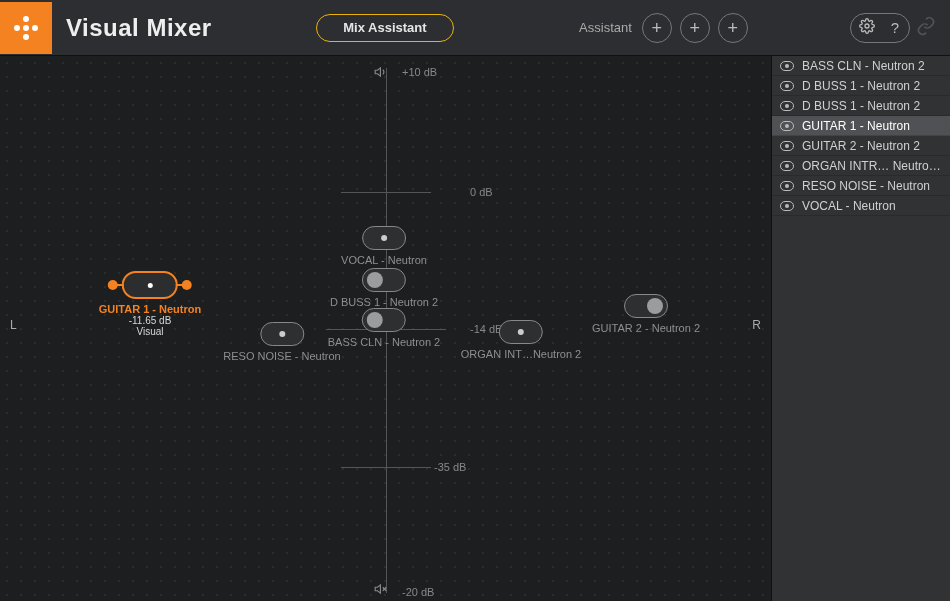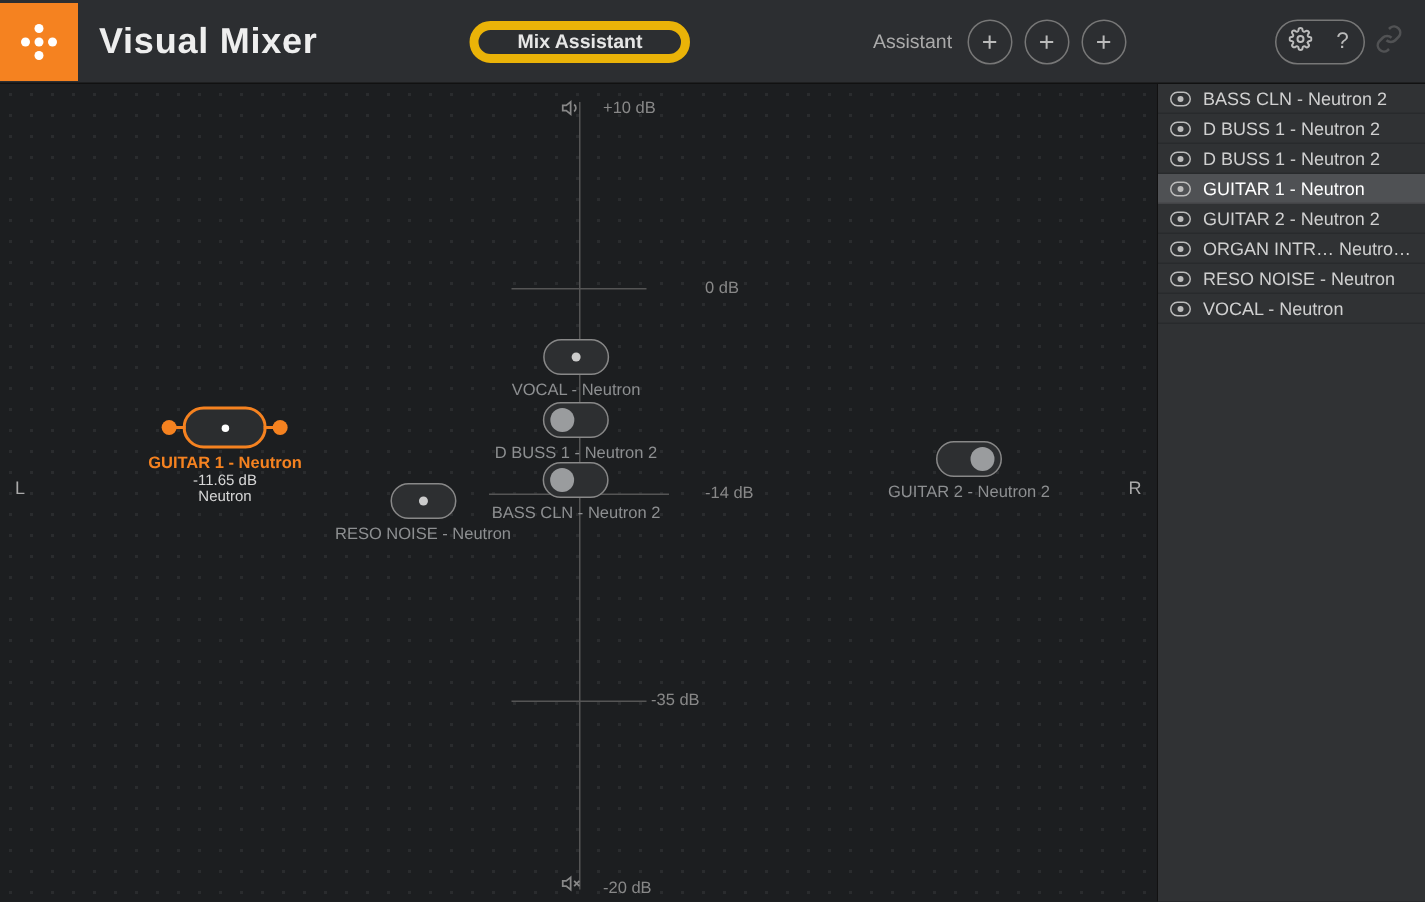--- a/index.html
+++ b/index.html
@@ -29,21 +29,21 @@
     font-size: 24px;
     font-weight: 700;
     color: #eee;
     letter-spacing: .5px;
     flex: 0 0 auto;
   }
   .header-spacer1 { flex: 1; }
   .mix-assist {
     height: 28px;
     padding: 0 26px;
-    border: 6px solid #eab308;
+    border: 1px solid #eab308;
     border-radius: 14px;
     background: transparent;
     color: #e6e6e6;
     font-size: 13px;
     font-weight: 600;
     cursor: pointer;
   }
   .header-spacer2 { flex: 1.2; }
   .snapshots-label { font-size: 13px; color: #aaa; margin-right: 10px; }
   .snap-btn {
@@ -268,21 +268,21 @@
     <div class="node selected" style="left:150px; top:248px;">
       <div class="pill">
         <span class="arm l"></span>
         <span class="handle l"></span>
         <span class="dot"></span>
         <span class="arm r"></span>
         <span class="handle r"></span>
       </div>
       <div class="nlabel">GUITAR 1 - Neutron</div>
       <div class="sub">-11.65 dB</div>
-      <div class="sub">Neutron</div>
+      <div class="sub">Visual</div>
     </div>
 
     <div class="node" style="left:384px; top:190px;">
       <div class="pill">
           <span class="dot"></span>
         </div>
       <div class="nlabel">VOCAL - Neutron</div>
     </div>
 
     <div class="node" style="left:384px; top:232px;">
@@ -299,20 +299,26 @@
       <div class="nlabel">BASS CLN - Neutron 2</div>
     </div>
 
     <div class="node" style="left:282px; top:286px;">
       <div class="pill">
           <span class="dot"></span>
         </div>
       <div class="nlabel">RESO NOISE - Neutron</div>
     </div>
 
+    <div class="node" style="left:521px; top:284px;">
+      <div class="pill">
+          <span class="dot"></span>
+        </div>
+      <div class="nlabel">ORGAN INT…Neutron 2</div>
+    </div>
 
     <div class="node" style="left:646px; top:258px;">
       <div class="pill fill" style="justify-content:flex-end; padding:0 4px 0 0;">
           <span class="dot"></span>
         </div>
       <div class="nlabel">GUITAR 2 - Neutron 2</div>
     </div>
 
   </div>
 

